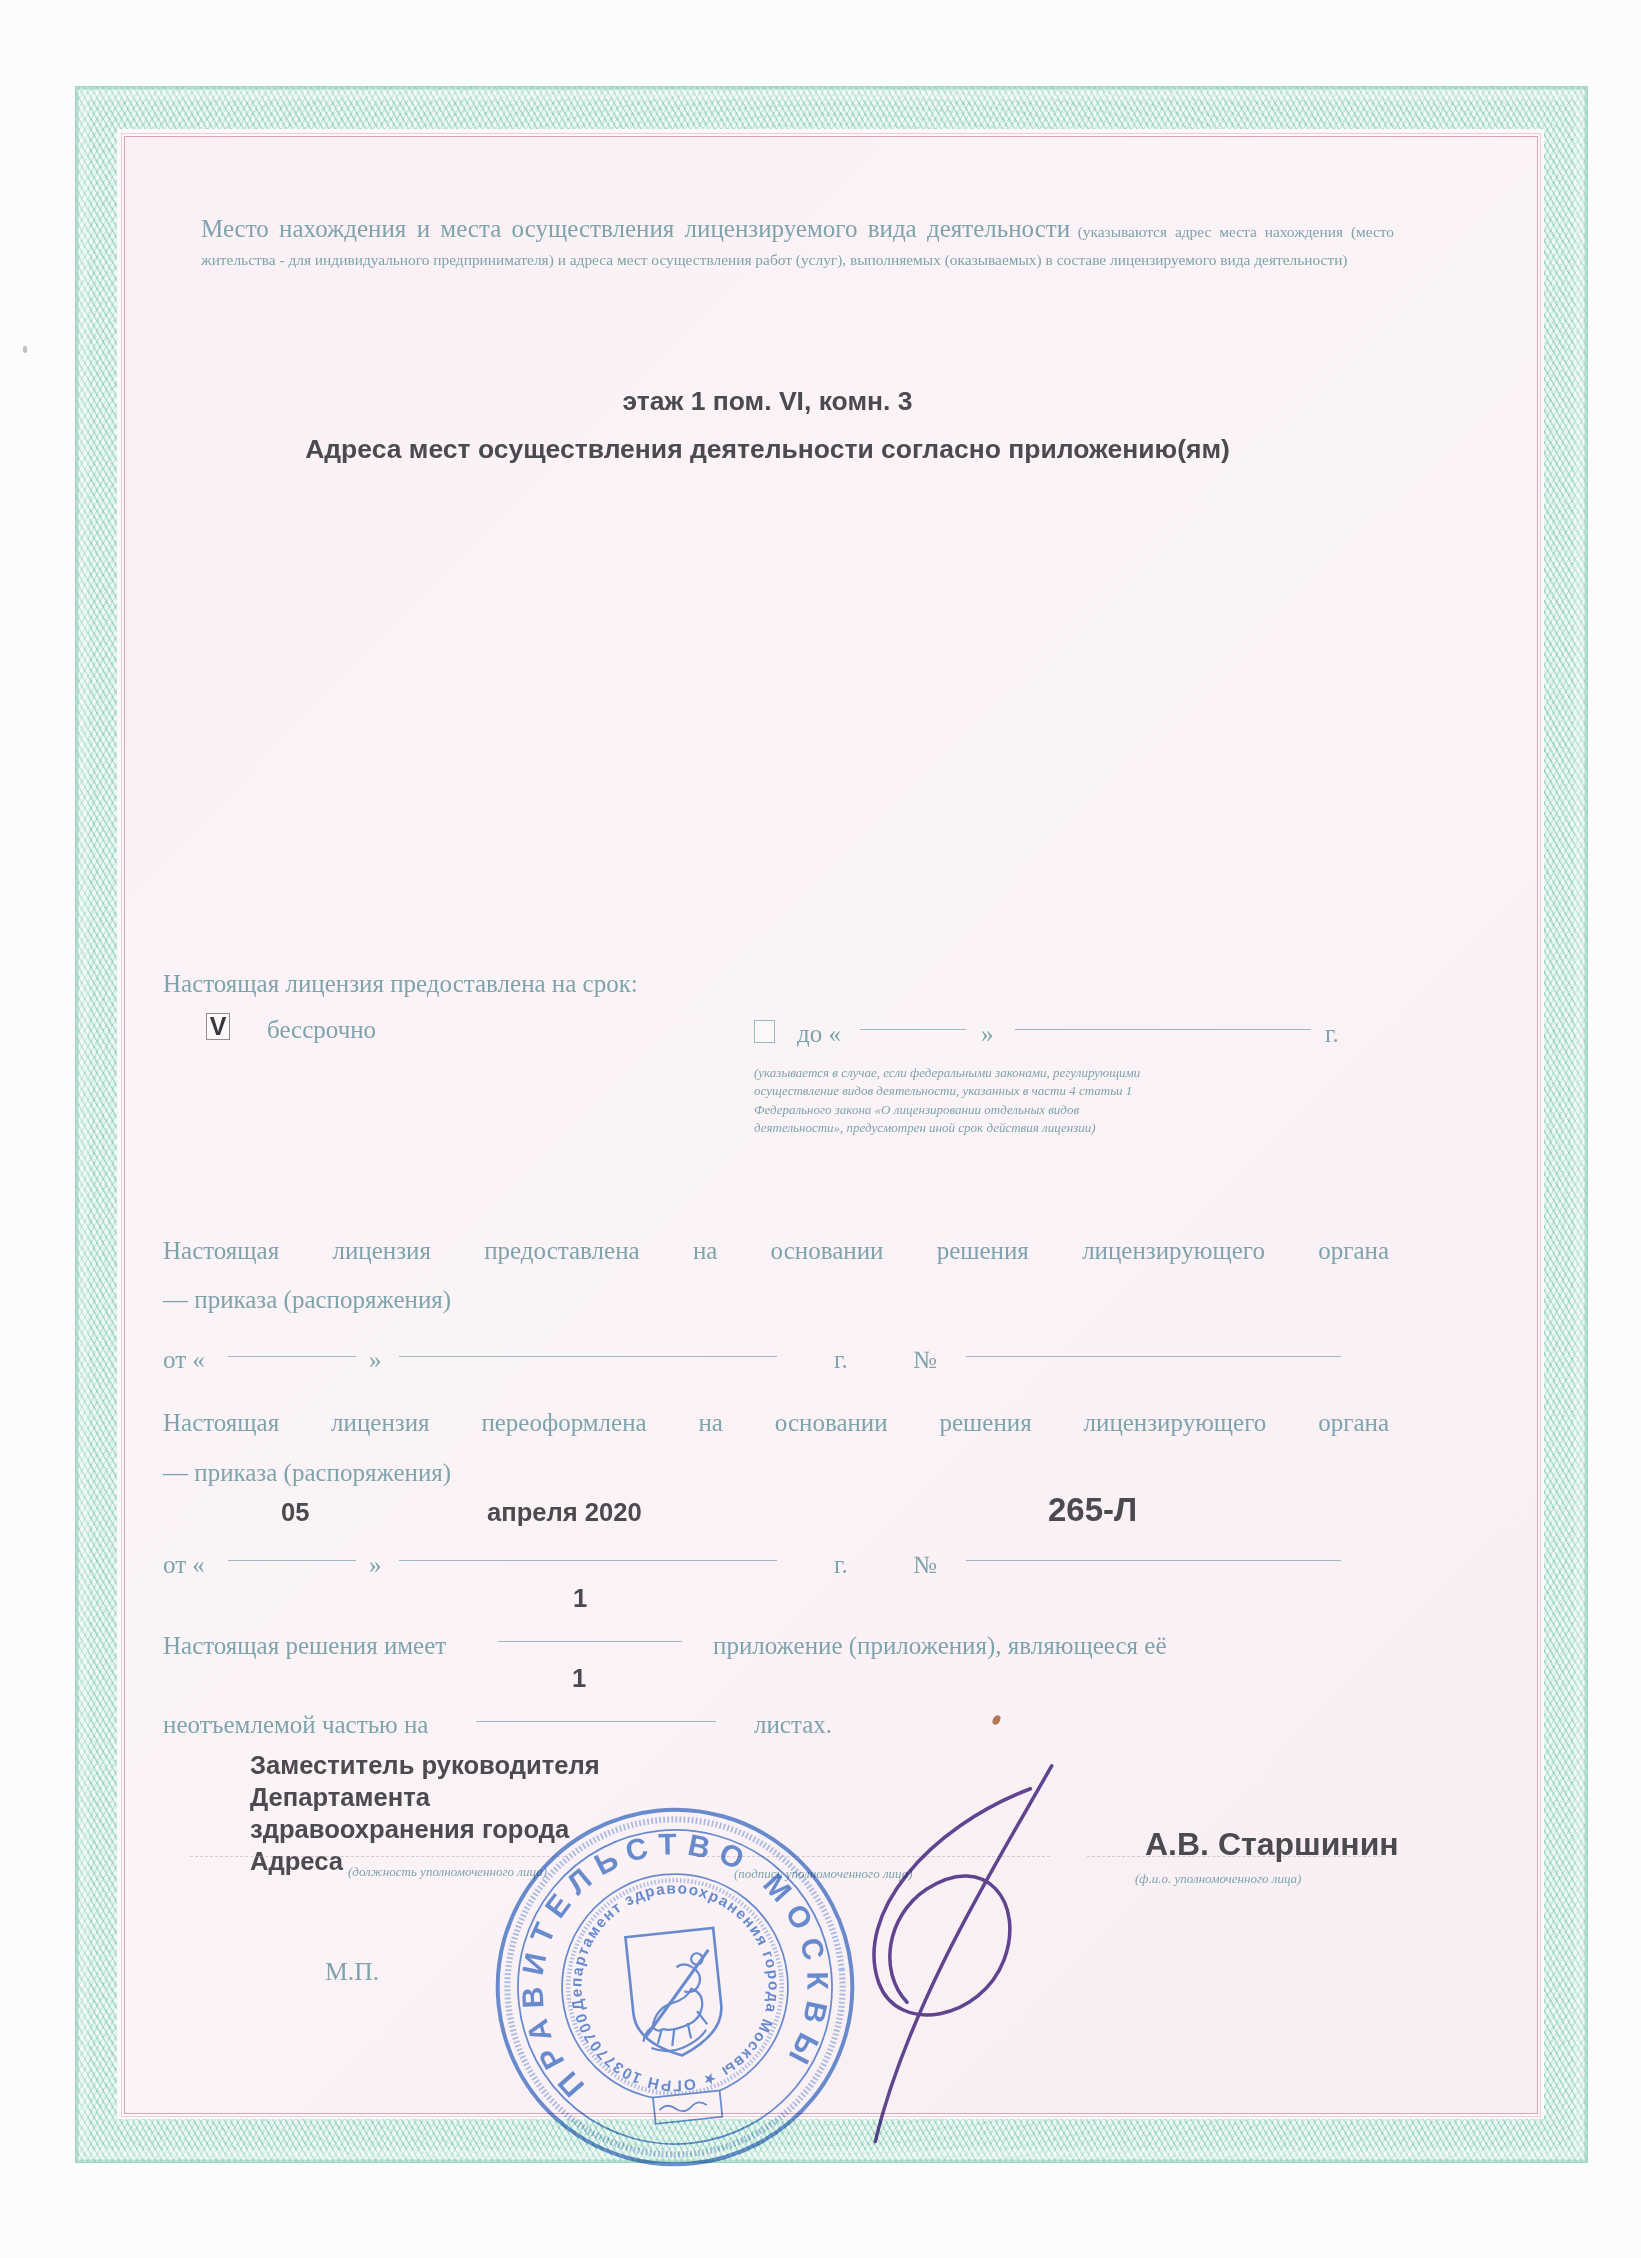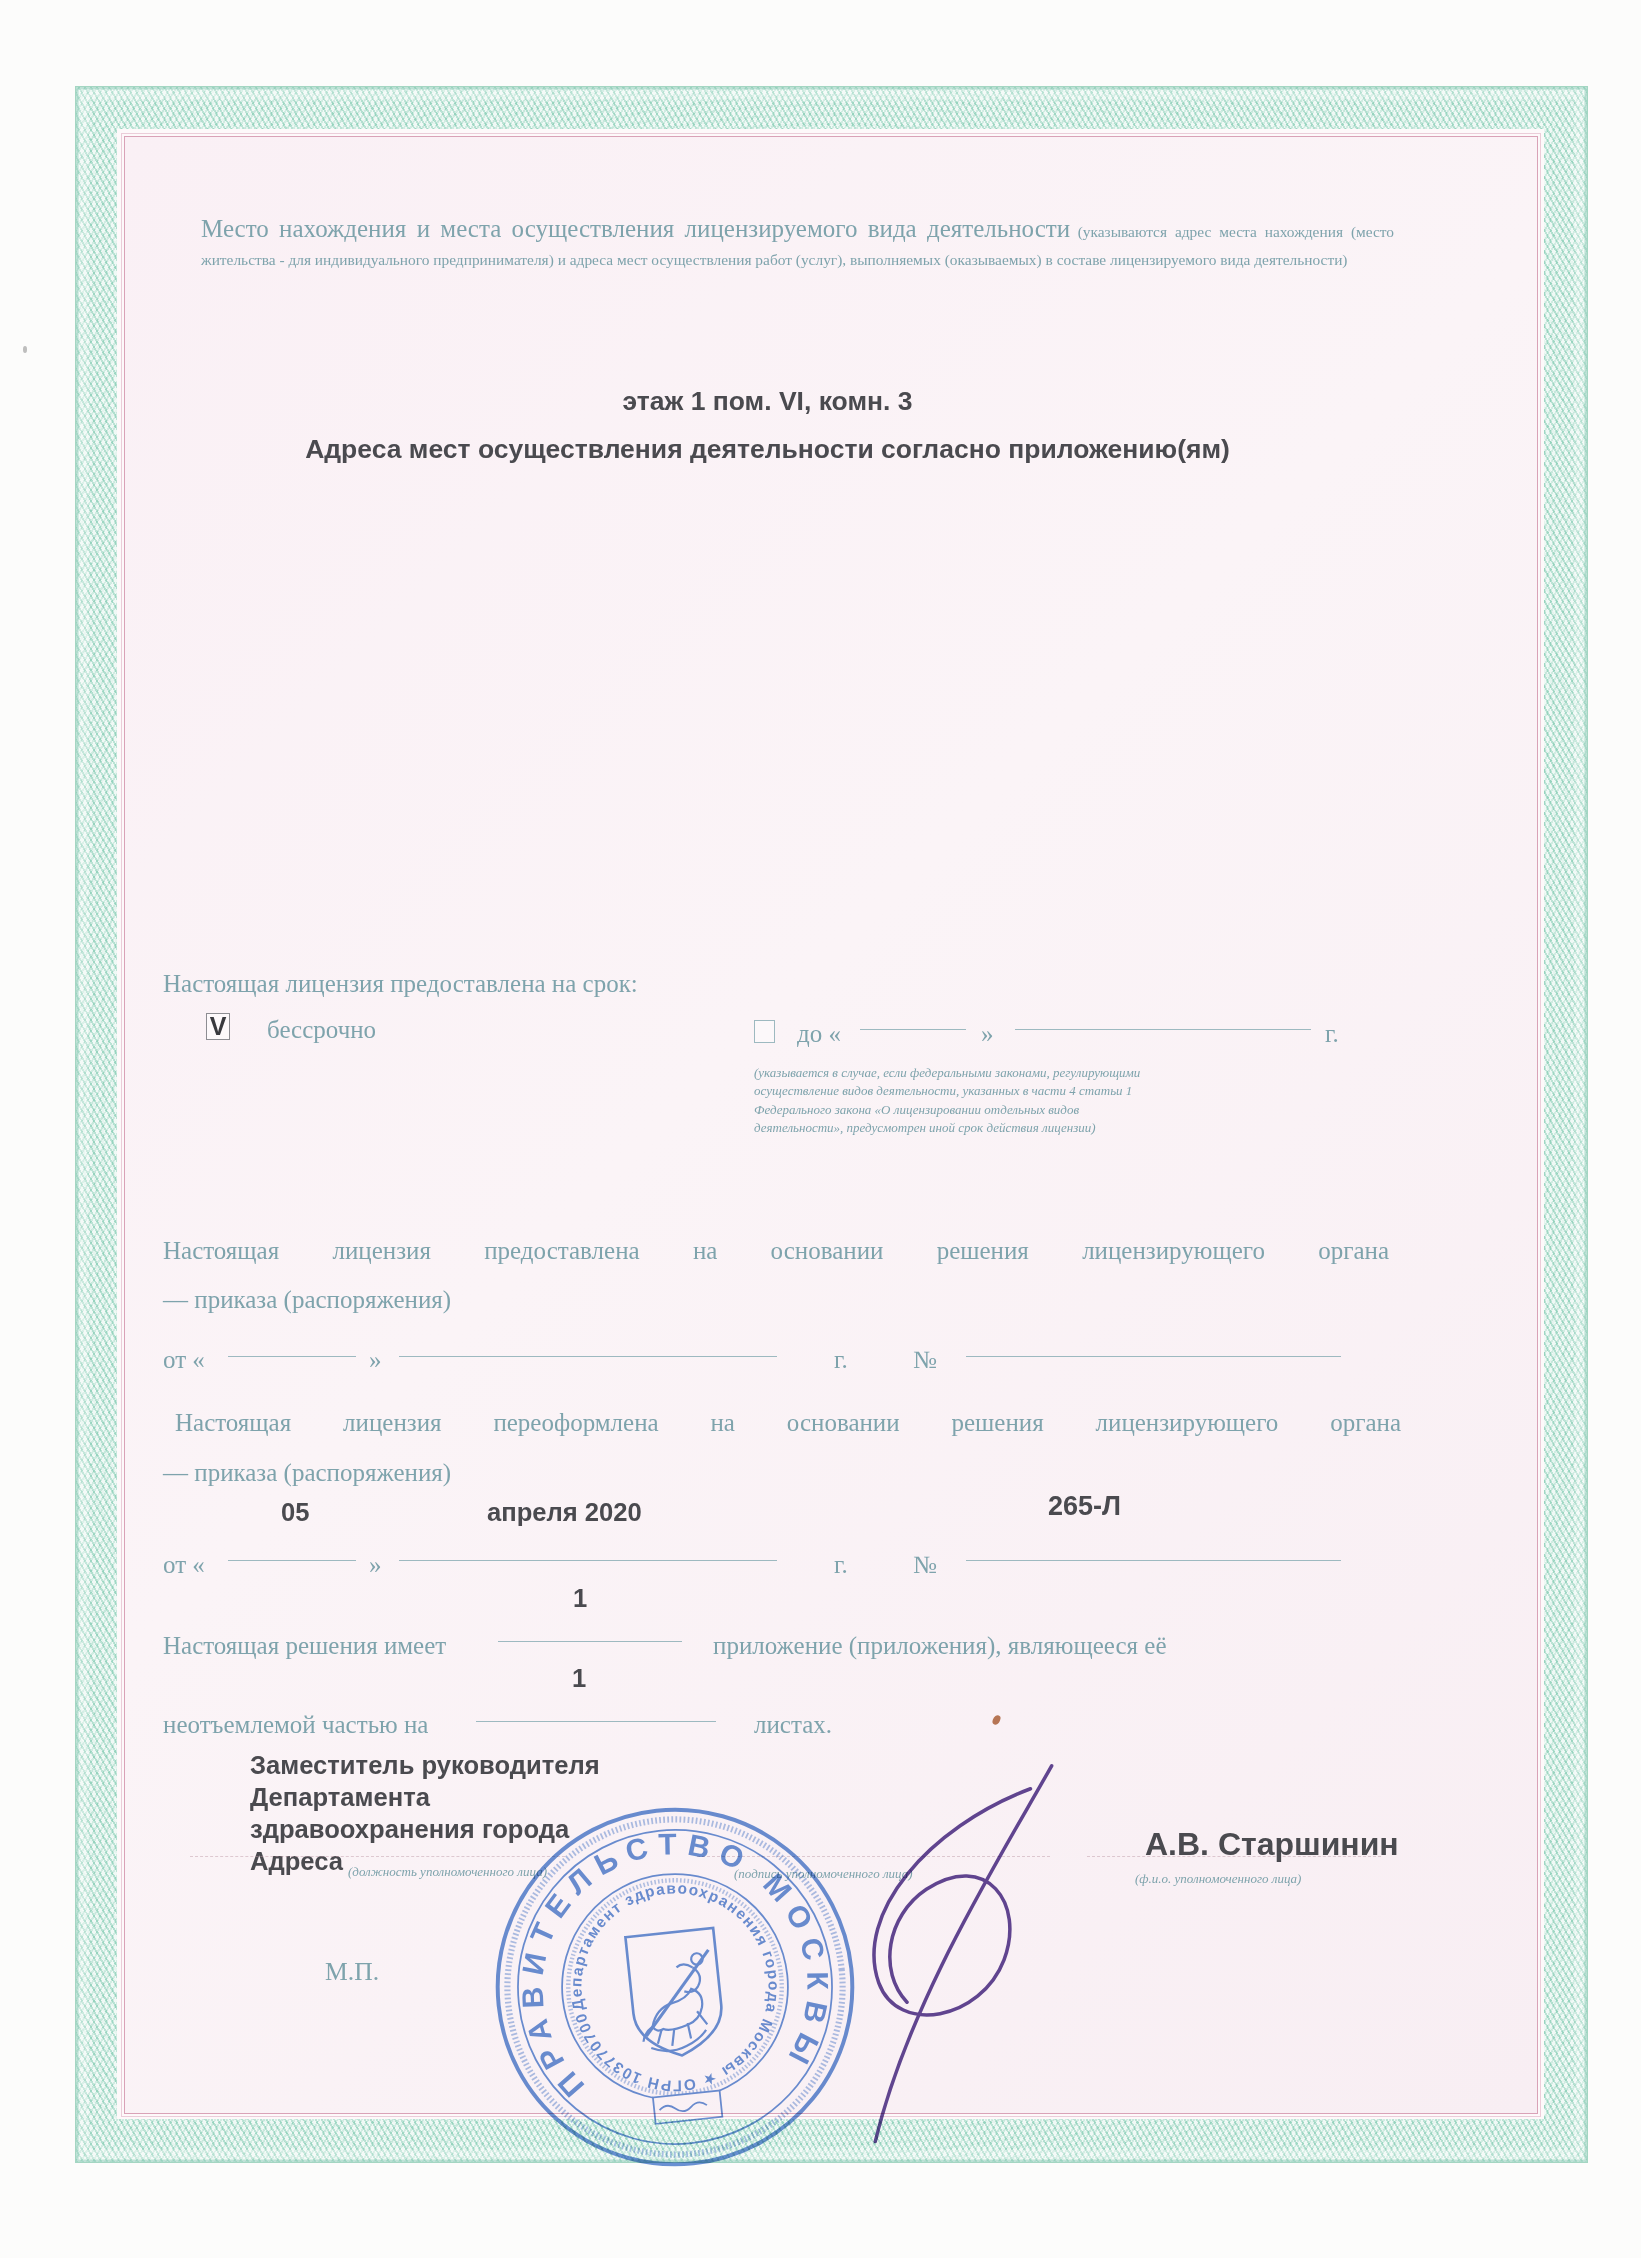--- a/index.html
+++ b/index.html
@@ -70,26 +70,26 @@
   <div class="abs teal serif-lg" style="left:163px;top:1281px;">— приказа (распоряжения)</div>
 
   <div class="abs teal serif-lg" style="left:163px;top:1341px;">от «</div>
   <span class="abs blank" style="left:228px;top:1329px;width:128px;"></span>
   <div class="abs teal serif-lg" style="left:369px;top:1341px;">»</div>
   <span class="abs blank" style="left:399px;top:1329px;width:378px;"></span>
   <div class="abs teal serif-lg" style="left:834px;top:1341px;">г.</div>
   <div class="abs teal serif-lg" style="left:913px;top:1341px;">№</div>
   <span class="abs blank" style="left:966px;top:1329px;width:375px;"></span>
 
-  <div class="abs teal serif-lg stretch" style="left:163px;top:1404px;width:1226px;margin-left:12px;">Настоящая лицензия переоформлена на основании решения лицензирующего органа</div>
+  <div class="abs teal serif-lg stretch" style="left:163px;top:1404px;width:1226px;">Настоящая лицензия переоформлена на основании решения лицензирующего органа</div>
   <div class="abs teal serif-lg" style="left:163px;top:1454px;">— приказа (распоряжения)</div>
 
   <div class="abs dark" style="left:281px;top:1498px;font-size:25.6px;">05</div>
   <div class="abs dark" style="left:487px;top:1498px;font-size:25.6px;">апреля 2020</div>
-  <div class="abs dark" style="left:1048px;top:1491px;font-size:27px;">265-Л</div>
+  <div class="abs dark" style="left:1048px;top:1491px;font-size:33px;">265-Л</div>
 
   <div class="abs teal serif-lg" style="left:163px;top:1546px;">от «</div>
   <span class="abs blank" style="left:228px;top:1533px;width:128px;"></span>
   <div class="abs teal serif-lg" style="left:369px;top:1546px;">»</div>
   <span class="abs blank" style="left:399px;top:1533px;width:378px;"></span>
   <div class="abs teal serif-lg" style="left:834px;top:1546px;">г.</div>
   <div class="abs teal serif-lg" style="left:913px;top:1546px;">№</div>
   <span class="abs blank" style="left:966px;top:1533px;width:375px;"></span>
 
   <div class="abs dark" style="left:573px;top:1584px;font-size:25.6px;">1</div>

